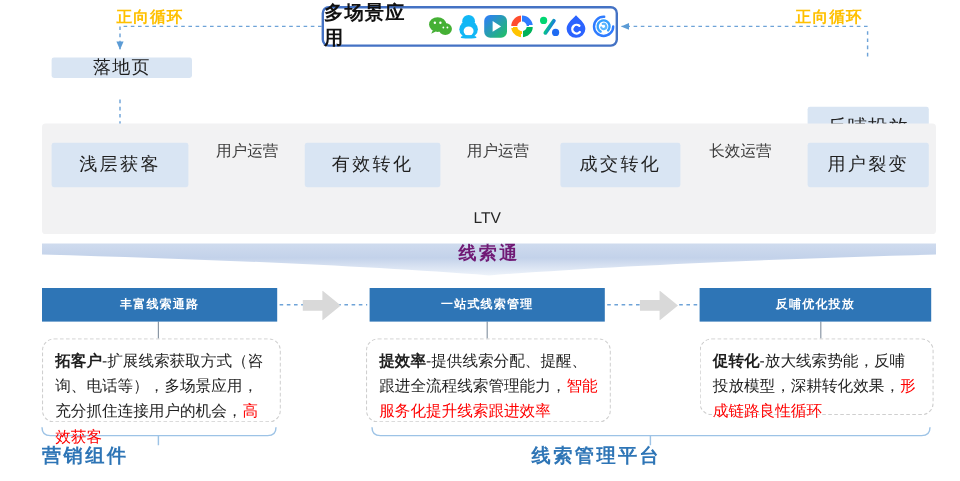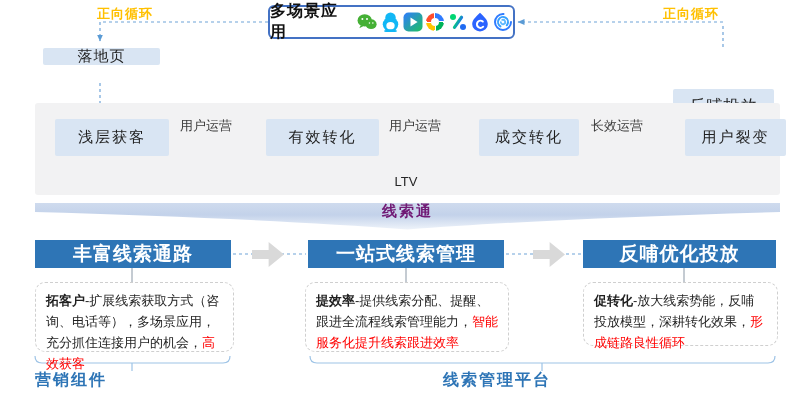--- a/index.html
+++ b/index.html
@@ -27,35 +27,35 @@
     position:absolute;background:#d9e5f3;display:flex;align-items:center;justify-content:center;
     font-size:15px;color:#1f1f1f;border-radius:2px;letter-spacing:1px;
   }
   .landing{left:43px;top:48px;width:117px;height:17px;}
   .feedback{left:673px;top:49px;width:101px;height:34px;font-size:16px;margin-top:40px;}
 
   
   .band{position:absolute;left:35px;top:103px;width:745px;height:92px;background:#f2f2f3;border-radius:3px;}
   .stage{
     position:absolute;top:119px;height:37px;background:#d9e5f3;border-radius:2px;
-    display:flex;align-items:center;justify-content:center;font-size:15px;font-weight:500;color:#1f1f1f;letter-spacing:2px;margin-left:12px;
+    display:flex;align-items:center;justify-content:center;font-size:15px;font-weight:500;color:#1f1f1f;letter-spacing:2px;
   }
   .edge-label{position:absolute;top:117px;width:90px;text-align:center;font-size:13px;color:#3a3a3a;}
   .ltv-label{position:absolute;left:380px;top:174px;width:52px;text-align:center;font-size:13px;color:#262626;}
 
   
   .banner-svg{position:absolute;left:35px;top:199px;width:745px;height:36px;}
   .banner-label{position:absolute;left:35px;top:202px;width:745px;text-align:center;
     font-size:15px;font-weight:bold;color:#701a75;letter-spacing:2px;}
 
   
   .pillar-header{
     position:absolute;top:240px;height:28px;background:#2e75b6;
     display:flex;align-items:center;justify-content:center;
-    color:#fff;font-size:19px;font-weight:bold;letter-spacing:1px;
+    color:#fff;font-size:10px;font-weight:bold;letter-spacing:1px;
   }
   .chev{position:absolute;top:242px;width:32px;height:25px;background:#d9d9d9;
     clip-path:polygon(0 32%,52% 32%,52% 0,100% 50%,52% 100%,52% 68%,0 68%);}
   .desc-box{
     position:absolute;top:282px;background:#fff;border:1.5px dashed #cfcfcf;border-radius:10px;
     padding:7px 10px;font-size:13px;line-height:1.62;color:#1f1f1f;box-sizing:border-box;
   }
   .desc-box .lead{font-weight:bold;}
   .desc-box .hl{color:#ff0000;}
 

